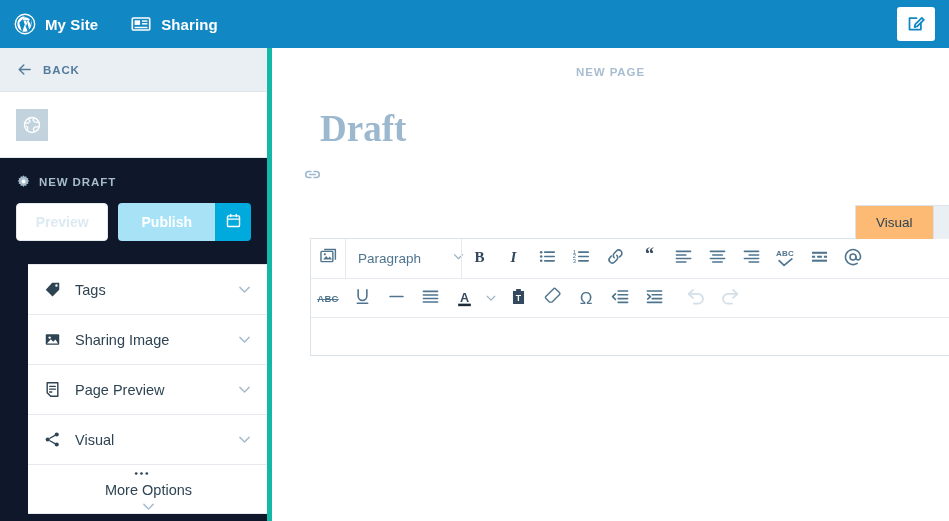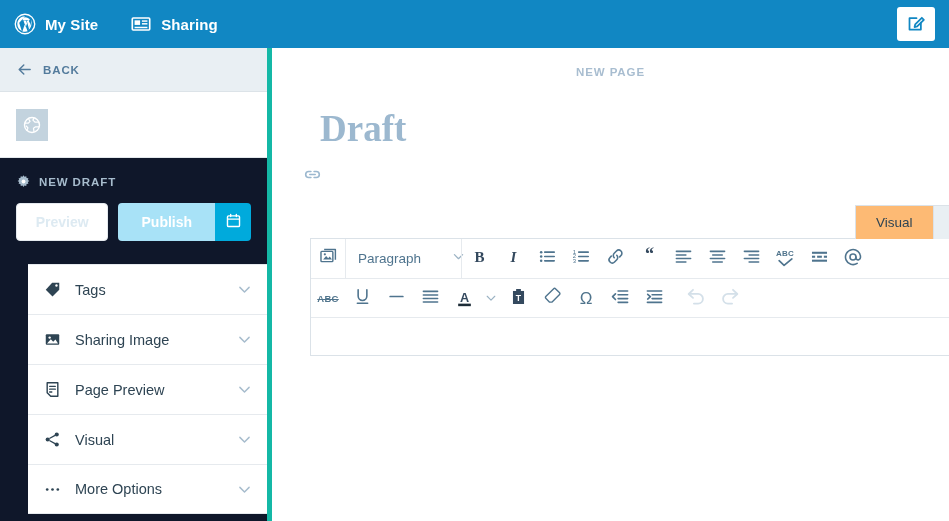--- a/index.html
+++ b/index.html
@@ -124,21 +124,21 @@
   .accordion { margin-top: 23px; }
   .acc-item {
     height: 50px;
     border-top: 1px solid #e6eaee;
     display: flex; align-items: center;
     padding: 0 14px 0 16px;
     cursor: pointer;
     background: #ffffff;
     margin-left: 28px;
   }
-  .acc-item:last-child { border-bottom: 1px solid #e6eaee; }
+  .acc-item:last-child { border-bottom: 1px solid #e6eaee; flex-direction: column; }
   .acc-ico {
     width: 22px;
     display: flex; align-items: center; justify-content: flex-start;
     margin-right: 9px;
   }
   .acc-label {
     flex: 1;
     color: #2e4453;
     font-size: 14.5px;
   }

